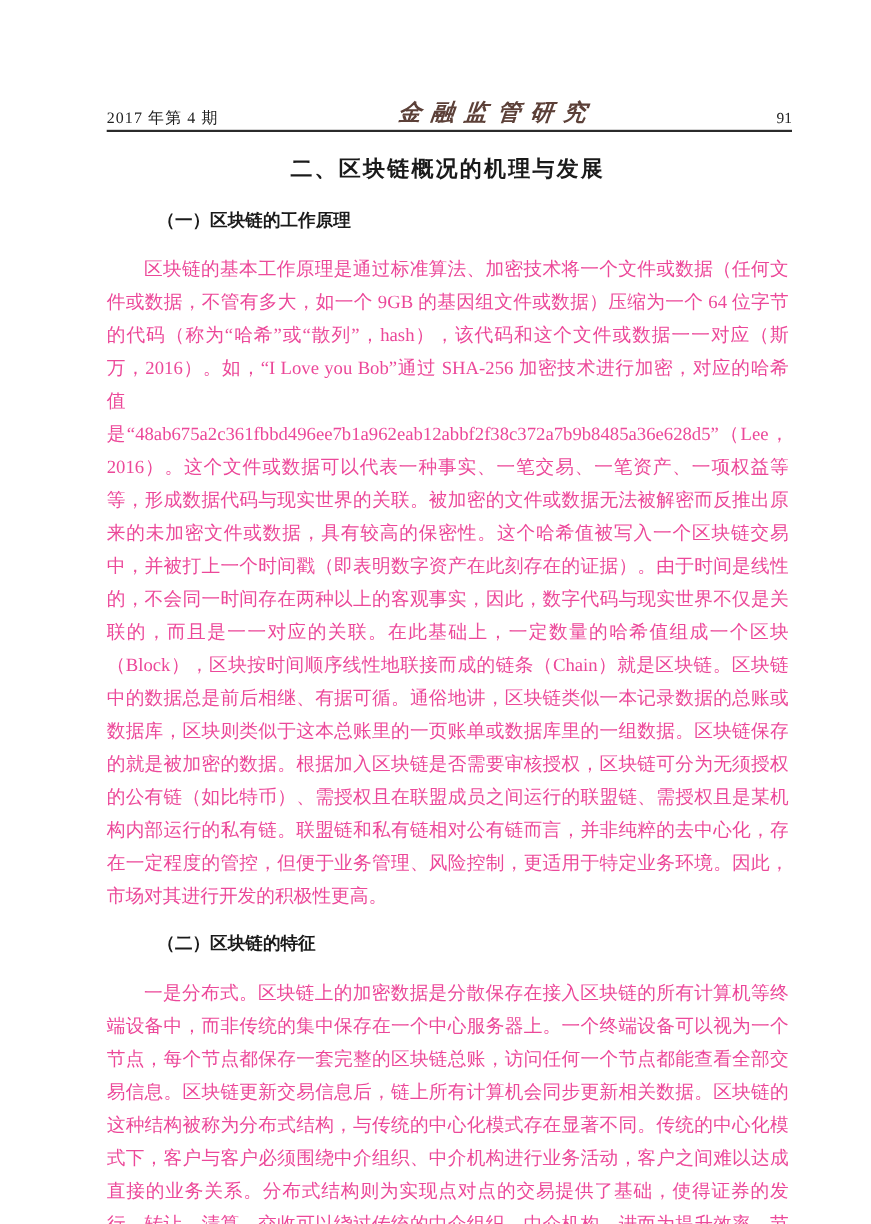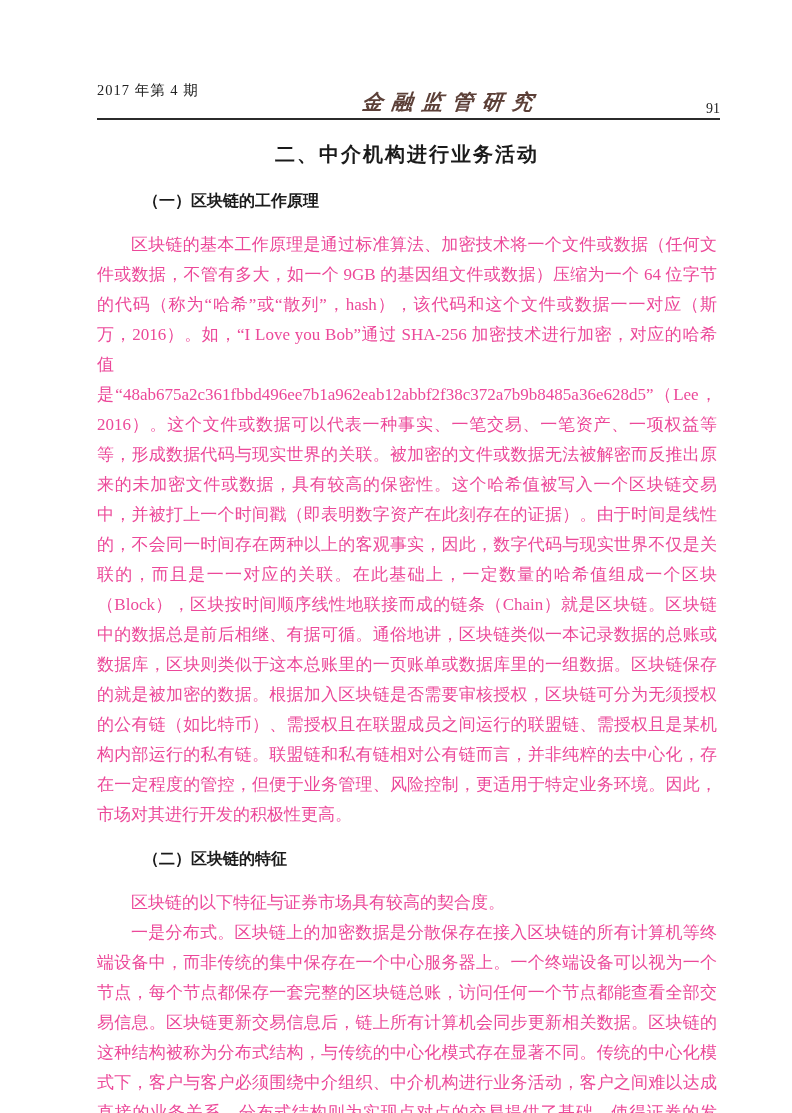--- a/index.html
+++ b/index.html
@@ -20,21 +20,21 @@
     right: 72px;
     display: flex;
     justify-content: space-between;
     align-items: flex-end;
     height: 30px;
   }
   .issue {
     font-size: 14.5px;
     letter-spacing: 1px;
     color: #222222;
-    padding-bottom: 18px;
+    padding-bottom: 1px;
   }
   .journal {
     font-family: "DejaVu Serif", serif;
     font-style: italic;
     font-weight: bold;
     font-size: 21px;
     letter-spacing: 9px;
     color: #5c4038;
     transform: skewX(-6deg);
     padding-bottom: 2px;
@@ -92,27 +92,26 @@
 
   <header class="page-header">
     <span class="issue">2017 年第 4 期</span>
     <span class="journal">金融监管研究</span>
     <span class="pageno">91</span>
   </header>
 
   <div class="header-rule"></div>
 
   <main class="content">
-    <h1 class="article-title">二、中介机构进行业务活动</h1>
+    <h1 class="article-title">二、区块链概况的机理与发展</h1>
 
     <h2 class="section-heading">（一）区块链的工作原理</h2>
 
     <p class="body-para">区块链的基本工作原理是通过标准算法、加密技术将一个文件或数据（任何文件或数据，不管有多大，如一个 9GB 的基因组文件或数据）压缩为一个 64 位字节的代码（称为“哈希”或“散列”，hash），该代码和这个文件或数据一一对应（斯万，2016）。如，“I Love you Bob”通过 SHA-256 加密技术进行加密，对应的哈希值是“48ab675a2c361fbbd496ee7b1a962eab12abbf2f38c372a7b9b8485a36e628d5”（Lee，2016）。这个文件或数据可以代表一种事实、一笔交易、一笔资产、一项权益等等，形成数据代码与现实世界的关联。被加密的文件或数据无法被解密而反推出原来的未加密文件或数据，具有较高的保密性。这个哈希值被写入一个区块链交易中，并被打上一个时间戳（即表明数字资产在此刻存在的证据）。由于时间是线性的，不会同一时间存在两种以上的客观事实，因此，数字代码与现实世界不仅是关联的，而且是一一对应的关联。在此基础上，一定数量的哈希值组成一个区块（Block），区块按时间顺序线性地联接而成的链条（Chain）就是区块链。区块链中的数据总是前后相继、有据可循。通俗地讲，区块链类似一本记录数据的总账或数据库，区块则类似于这本总账里的一页账单或数据库里的一组数据。区块链保存的就是被加密的数据。根据加入区块链是否需要审核授权，区块链可分为无须授权的公有链（如比特币）、需授权且在联盟成员之间运行的联盟链、需授权且是某机构内部运行的私有链。联盟链和私有链相对公有链而言，并非纯粹的去中心化，存在一定程度的管控，但便于业务管理、风险控制，更适用于特定业务环境。因此，市场对其进行开发的积极性更高。</p>
 
     <h2 class="section-heading">（二）区块链的特征</h2>
 
-    <p class="body-para">区块链的以下特征与证券市场具有较高的契合度。</p>
 
     <p class="body-para">一是分布式。区块链上的加密数据是分散保存在接入区块链的所有计算机等终端设备中，而非传统的集中保存在一个中心服务器上。一个终端设备可以视为一个节点，每个节点都保存一套完整的区块链总账，访问任何一个节点都能查看全部交易信息。区块链更新交易信息后，链上所有计算机会同步更新相关数据。区块链的这种结构被称为分布式结构，与传统的中心化模式存在显著不同。传统的中心化模式下，客户与客户必须围绕中介组织、中介机构进行业务活动，客户之间难以达成直接的业务关系。分布式结构则为实现点对点的交易提供了基础，使得证券的发行、转让、清算、交收可以绕过传统的中介组织、中介机构，进而为提升效率、节约成本创造条件。</p>
 
   </main>
 
 </div>
 
 </body></html>

